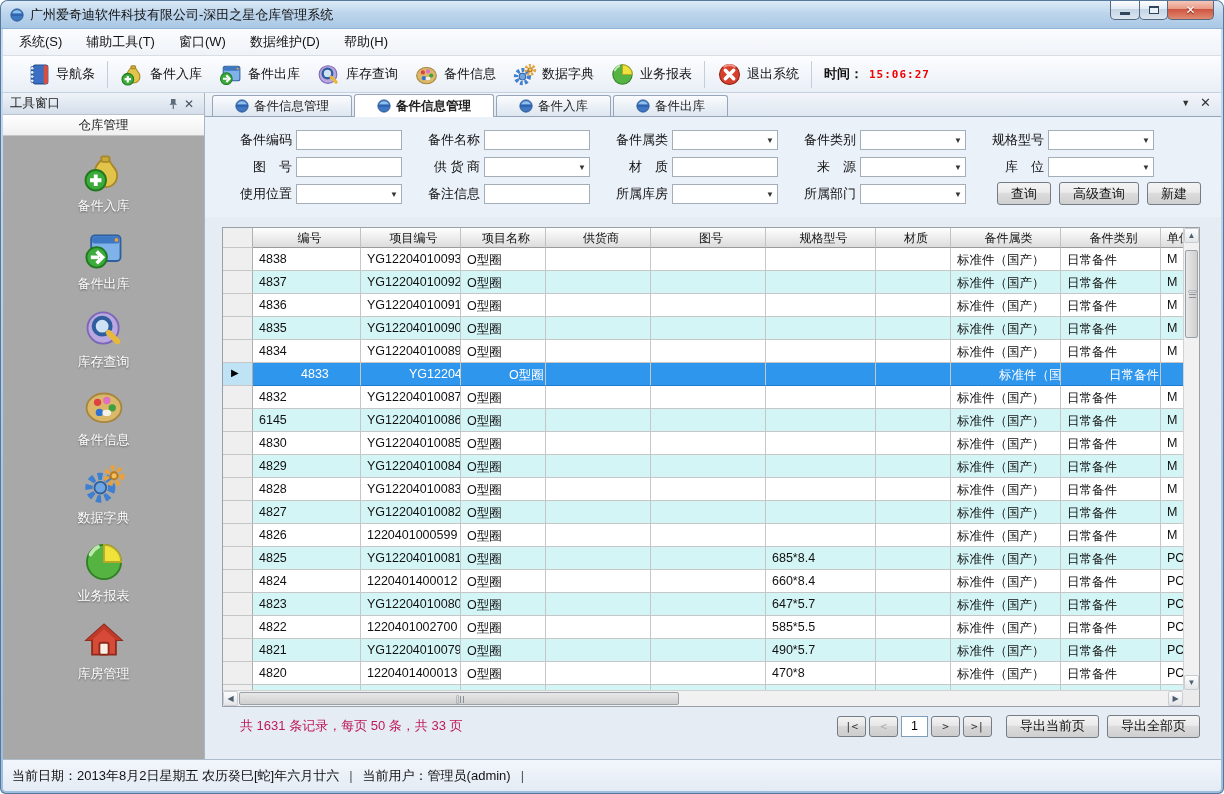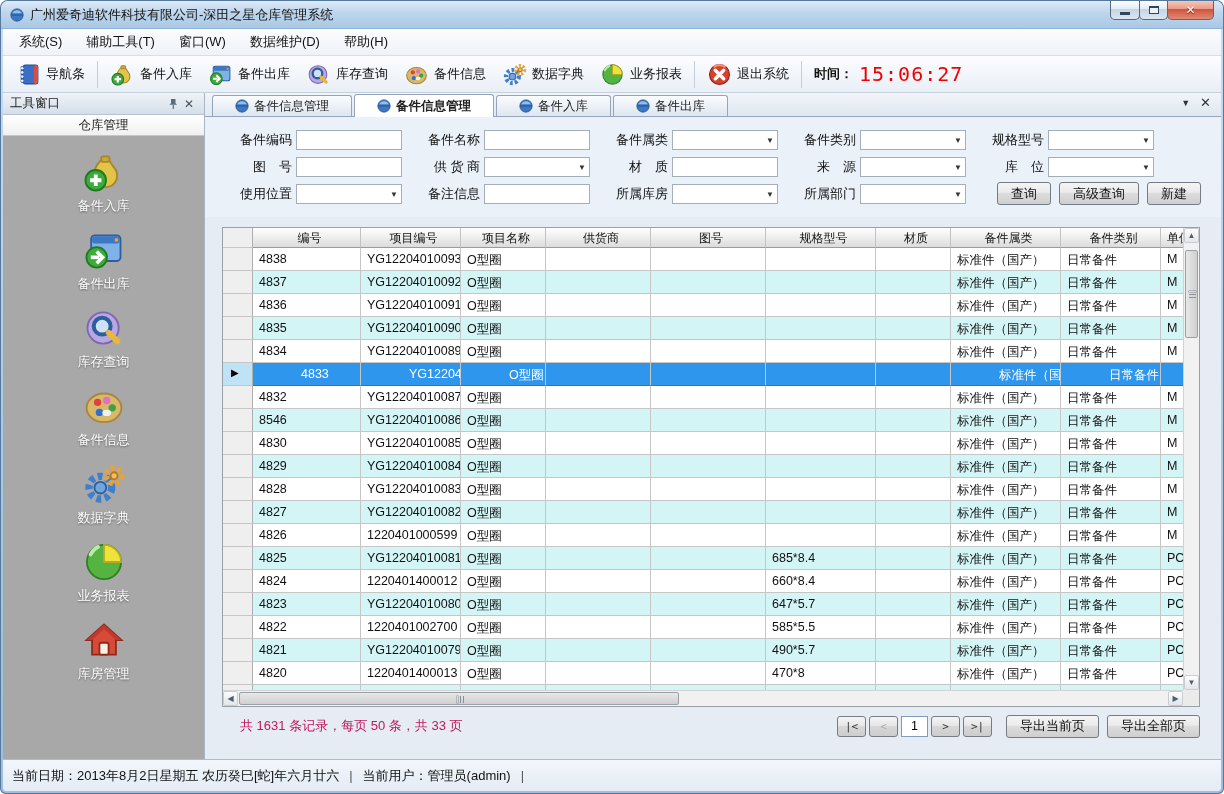--- a/index.html
+++ b/index.html
@@ -19,26 +19,26 @@
   .glyph-min { width:10px; height:3px; background:#30455C; margin-top:7px; }
   .glyph-max { width:10px; height:8px; border:1px solid #30455C; border-top:2px solid #30455C; background:#E8F0F8; }
   .glyph-close { color:#fff; font-size:12px; font-weight:bold; text-shadow:0 1px 1px #7A2014; line-height:17px; }
 
   
   .app { position:absolute; top:29px; left:3px; right:3px; bottom:3px; background:#F2F5F9; overflow:hidden; border-radius:0 0 4px 4px; display:flex; flex-direction:column; }
 
   .menubar { height:27px; background:linear-gradient(#FBFCFE,#EFF3F8); border-bottom:1px solid #D8DEE6; display:flex; align-items:center; padding-left:4px; }
   .menu-item { font-size:13px; padding:5px 12px; color:#111; cursor:pointer; }
 
-  .toolbar { height:37px; background:linear-gradient(#FCFDFF,#E9EFF6); border-bottom:1px solid #C6D0DC; display:flex; align-items:center; padding-left:5px; }
+  .toolbar { height:37px; background:linear-gradient(#FCFDFF,#E9EFF6); border-bottom:1px solid #C6D0DC; display:flex; align-items:center; padding-left:15px; }
   .tb-item { display:flex; align-items:center; gap:5px; padding:3px 8px; font-size:13px; color:#111; cursor:pointer; border-radius:2px; }
   .tb-sep { width:1px; height:27px; background:#C3CEDB; margin:0 4px; }
   .tb-time { display:flex; align-items:center; gap:6px; margin-left:8px; }
   .tb-time-label { font-size:13px; font-weight:bold; color:#111; }
-  .tb-time-value { font-size:20px; font-weight:normal; color:#F00000; font-family:"DejaVu Sans Mono",monospace; letter-spacing:1px; }
+  .tb-time-value { font-size:11px; font-weight:bold; color:#F00000; font-family:"DejaVu Sans Mono",monospace; letter-spacing:1px; }
   .icon24 { width:25px; height:25px; flex:0 0 25px; }
 
   .main-row { flex:1; display:flex; min-height:0; }
 
   
   .sidebar { width:202px; flex:0 0 202px; border-right:1px solid #A9B5C3; display:flex; flex-direction:column; background:#A8A8A8; }
   .sb-header { height:22px; background:linear-gradient(#EFF3F8,#D4DEEA); border-bottom:1px solid #B9C3CF; display:flex; align-items:center; padding:0 7px; }
   .sb-header-title { flex:1; font-size:12.5px; color:#222; }
   .sb-pin, .sb-close { width:16px; height:16px; display:flex; align-items:center; justify-content:center; color:#43505F; cursor:pointer; font-size:12px; }
   .sb-group { height:21px; background:linear-gradient(#FFFFFF,#F0F0F0); border-bottom:1px solid #C6C6C6; text-align:center; font-size:12.5px; color:#222; line-height:20px; }
@@ -571,21 +571,21 @@
                   <div class="td c4"></div>
                   <div class="td c5"></div>
                   <div class="td c6"></div>
                   <div class="td c7">标准件（国产）</div>
                   <div class="td c8">日常备件</div>
                   <div class="td c9">M</div>
                 </div>
 
                 <div class="tr">
                   <div class="sel"></div>
-                  <div class="td c0">8546</div>
+                  <div class="td c0">6145</div>
                   <div class="td c1">YG12204010086</div>
                   <div class="td c2">O型圈</div>
                   <div class="td c3"></div>
                   <div class="td c4"></div>
                   <div class="td c5"></div>
                   <div class="td c6"></div>
                   <div class="td c7">标准件（国产）</div>
                   <div class="td c8">日常备件</div>
                   <div class="td c9">M</div>
                 </div>

